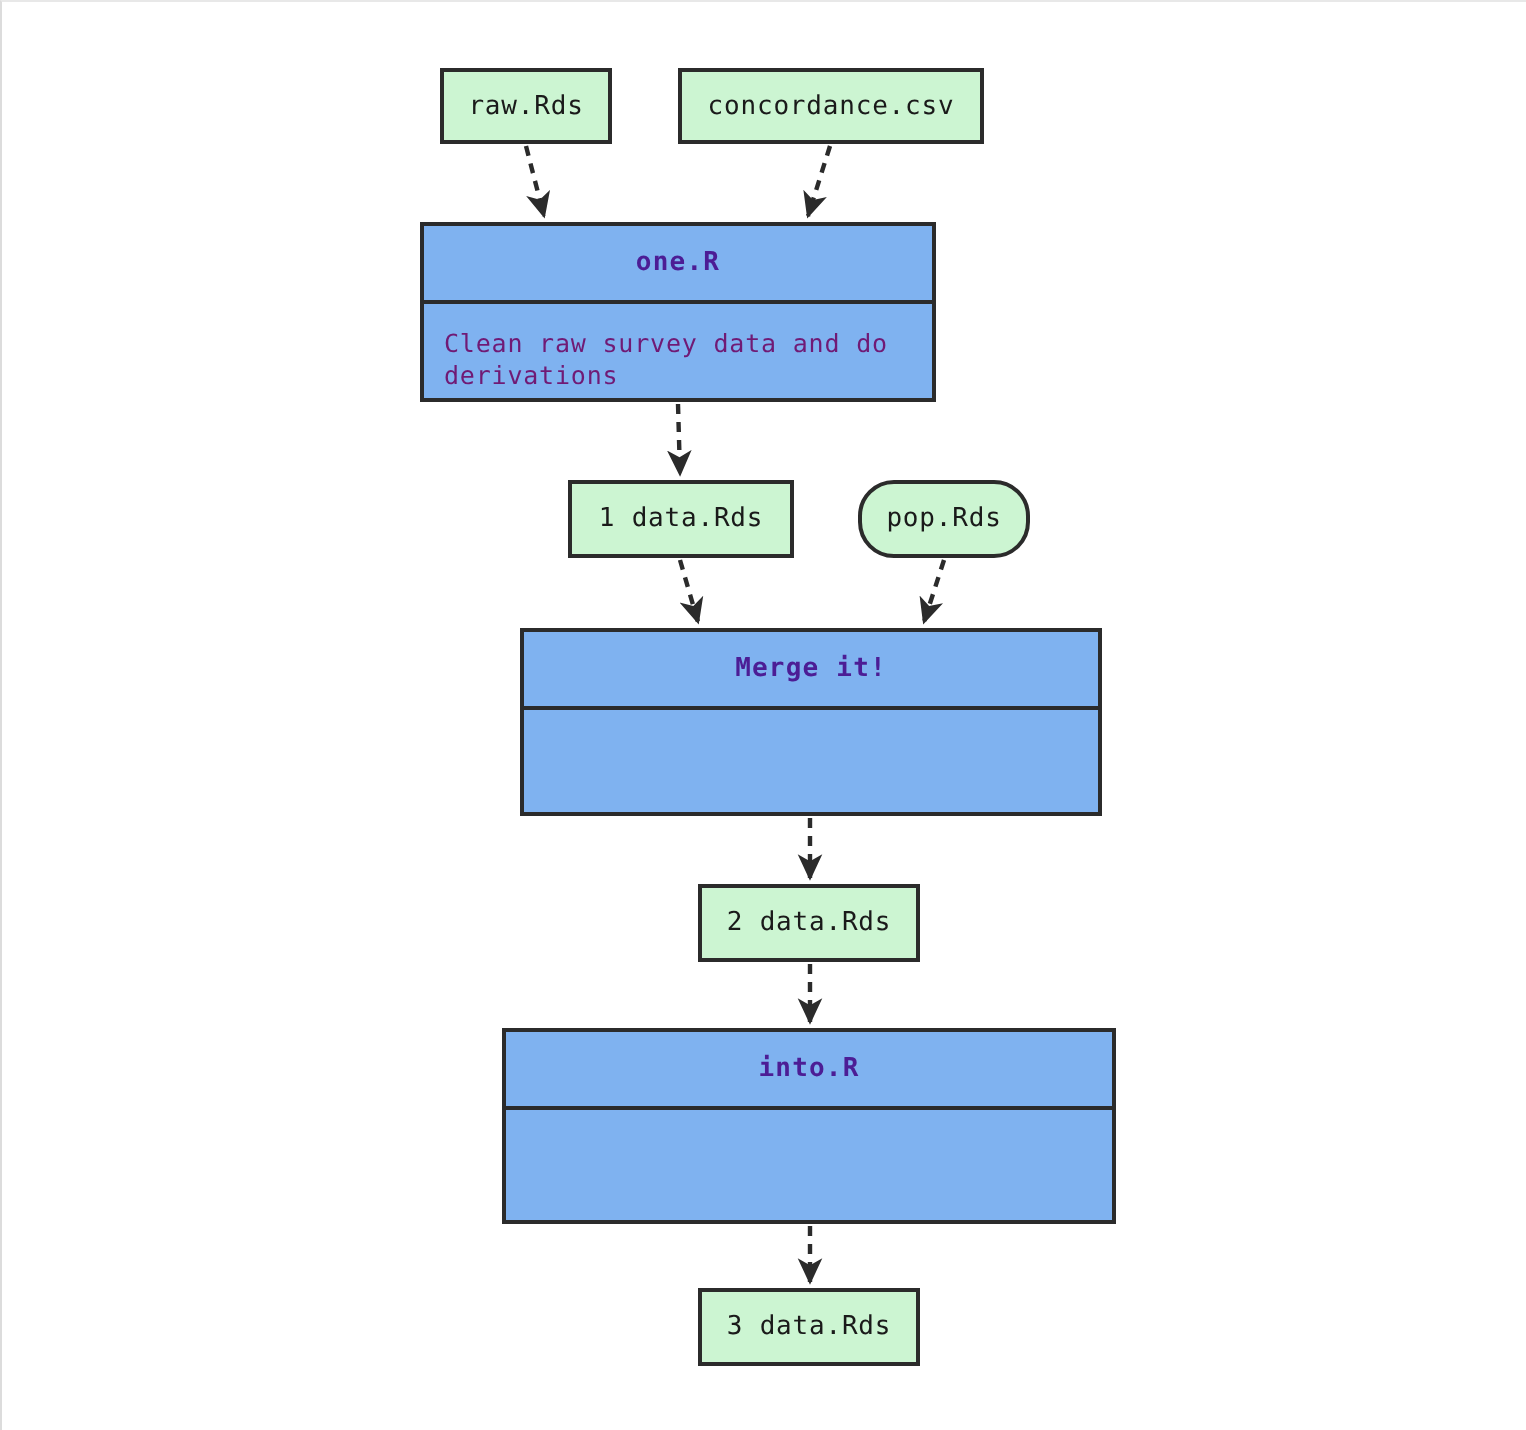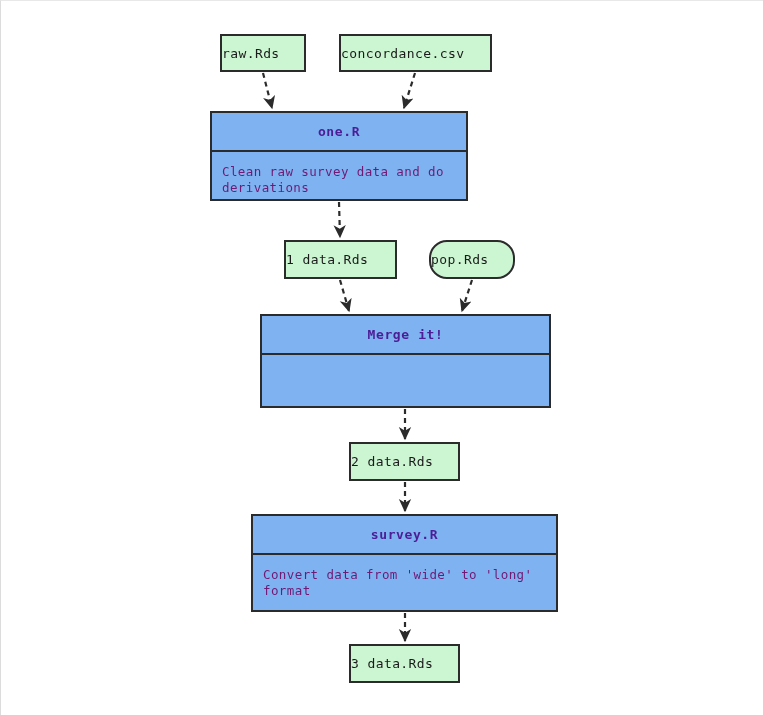--- a/index.html
+++ b/index.html
@@ -32,21 +32,21 @@
   }
   .node {
     position: absolute;
     box-sizing: border-box;
     border: 2px solid #2b2b2b;
   }
   .node.file {
     background: #ccf5d2;
     display: flex;
     align-items: center;
-    justify-content: flex-start;
+    justify-content: center;
   }
   .node.file .file-label {
     color: #1a1a1a;
     font-size: 13px;
     letter-spacing: 0.4px;
     white-space: nowrap;
   }
   .node.script {
     background: #7fb2f0;
     display: flex;
@@ -115,22 +115,20 @@
       <div class="node file" style="left: 428px; top: 239px; width: 86px; height: 39px; border-radius: 18px;">
         <span class="file-label">pop.Rds</span>
       </div>
       <div class="node script" style="left: 259px; top: 313px; width: 291px; height: 94px;">
         <div class="script-title">Merge it!</div>
       </div>
       <div class="node file" style="left: 348px; top: 441px; width: 111px; height: 39px;">
         <span class="file-label">2 data.Rds</span>
       </div>
       <div class="node script" style="left: 250px; top: 513px; width: 307px; height: 98px;">
-        <div class="script-title">survey.R</div>
-        <div class="script-desc">Convert data from 'wide' to 'long'
-format</div>
+        <div class="script-title">into.R</div>
       </div>
       <div class="node file" style="left: 348px; top: 643px; width: 111px; height: 39px;">
         <span class="file-label">3 data.Rds</span>
       </div>
     </div>
 
 </div>
 
 </body></html>

